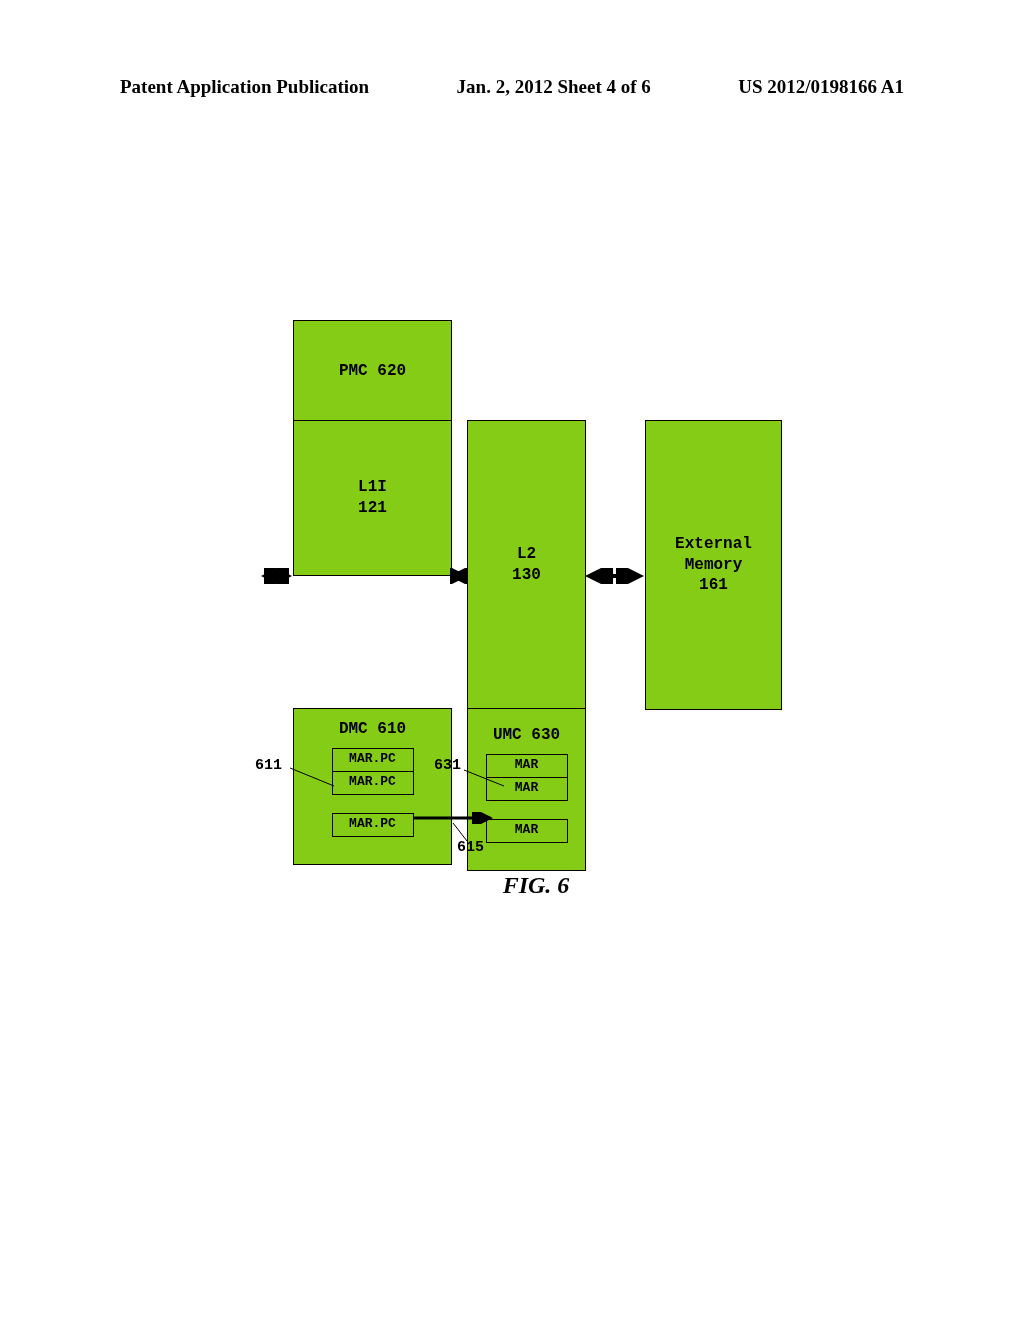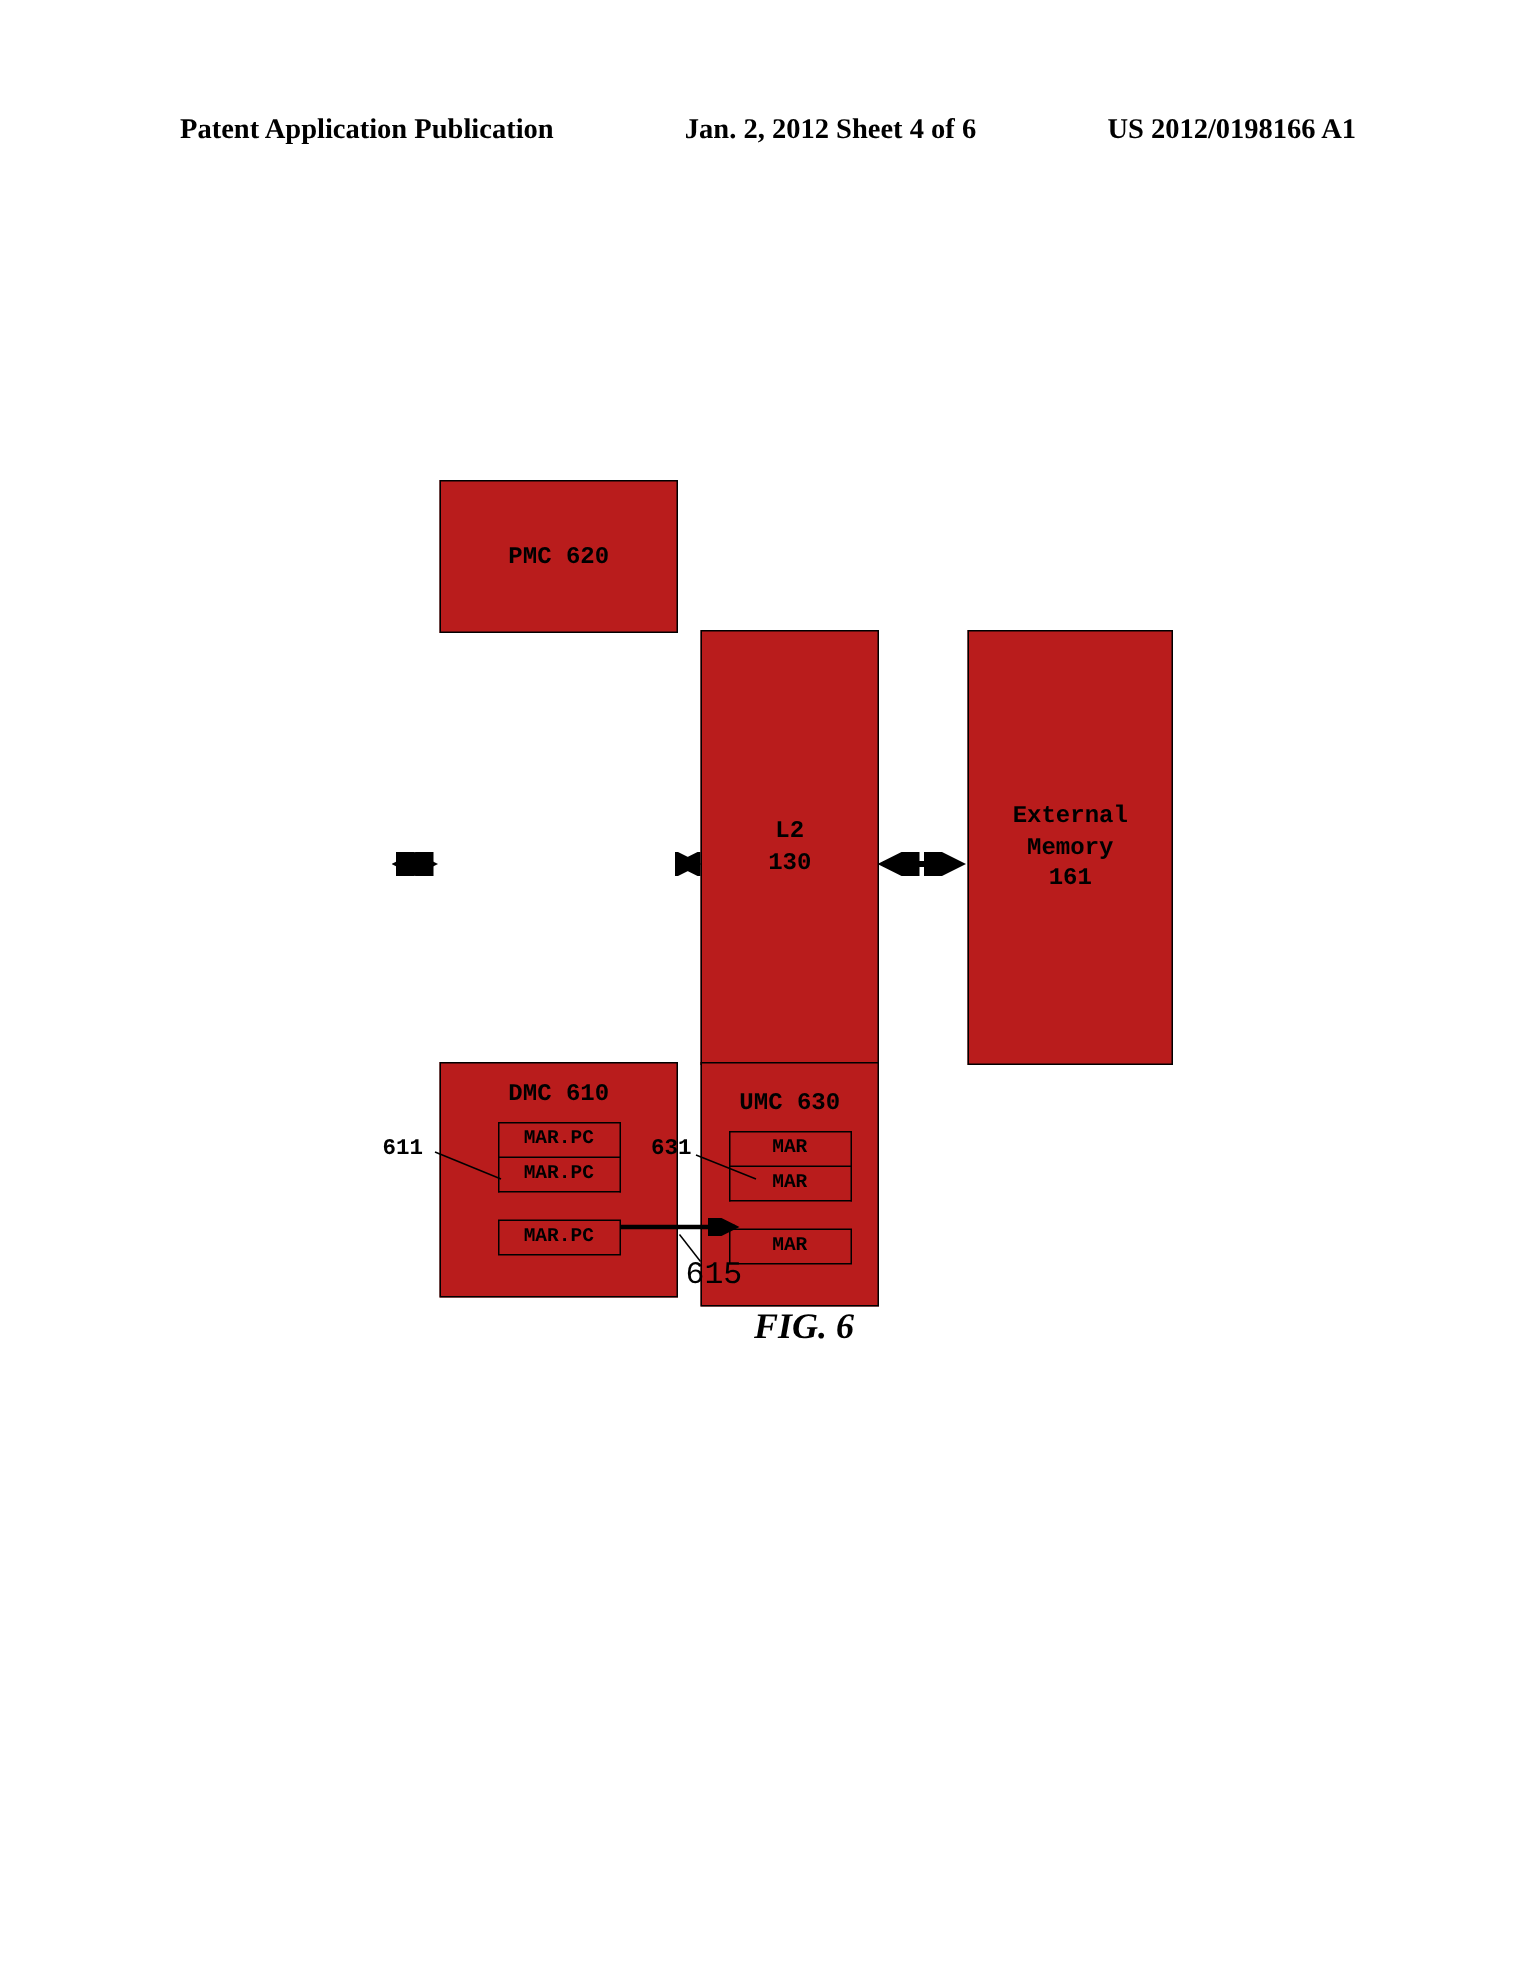--- a/index.html
+++ b/index.html
@@ -24,21 +24,21 @@
   .diagram {
     position: absolute;
     top: 320px;
     left: 160px;
     width: 700px;
     height: 540px;
   }
   .box {
     position: absolute;
     border: 1px solid #000;
-    background: #b91c1c;
+    background: #84cc16;
     font-family: "Courier New", monospace;
     font-weight: bold;
     font-size: 16px;
     text-align: center;
     display: flex;
     flex-direction: column;
     justify-content: center;
     align-items: center;
     line-height: 1.3;
   }
@@ -134,22 +134,22 @@
     top: 437px;
     font-family: "Courier New", monospace;
     font-weight: bold;
     font-size: 15px;
   }
   .label-615 {
     position: absolute;
     left: 297px;
     top: 519px;
     font-family: "Courier New", monospace;
-    font-weight: normal;
-    font-size: 21px;
+    font-weight: bold;
+    font-size: 15px;
   }
   .fig-label {
     position: absolute;
     top: 872px;
     left: 0;
     width: 1024px;
     text-align: center;
     font-style: italic;
     font-weight: bold;
     font-size: 24px;
@@ -166,20 +166,24 @@
   <span>US 2012/0198166 A1</span>
 </div>
 
 <div class="diagram">
 
 
   <div class="box pmc">
     <span>PMC 620</span>
   </div>
 
+  <div class="box l1i">
+    <span>L1I</span>
+    <span>121</span>
+  </div>
 
 
   <div class="box l2">
     <span>L2</span>
     <span>130</span>
   </div>
 
   <div class="box ext">
     <span>External</span>
     <span>Memory</span>

